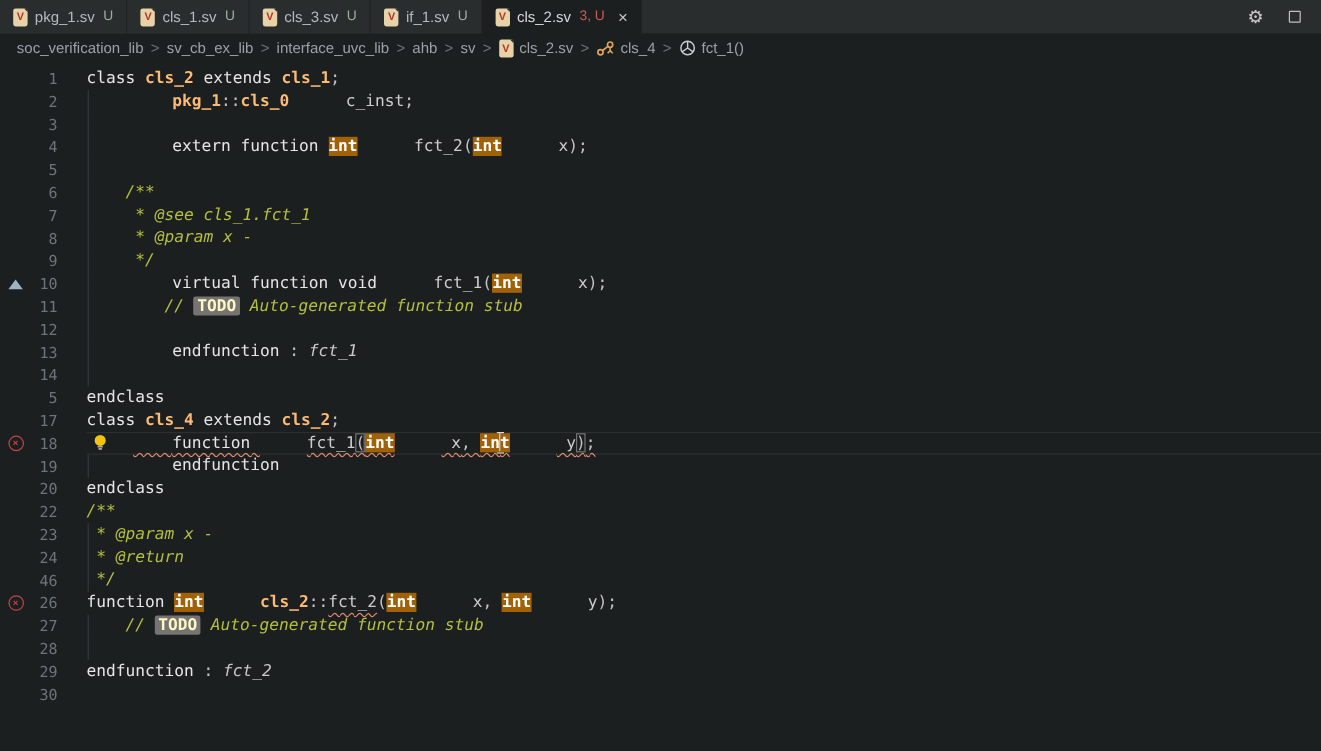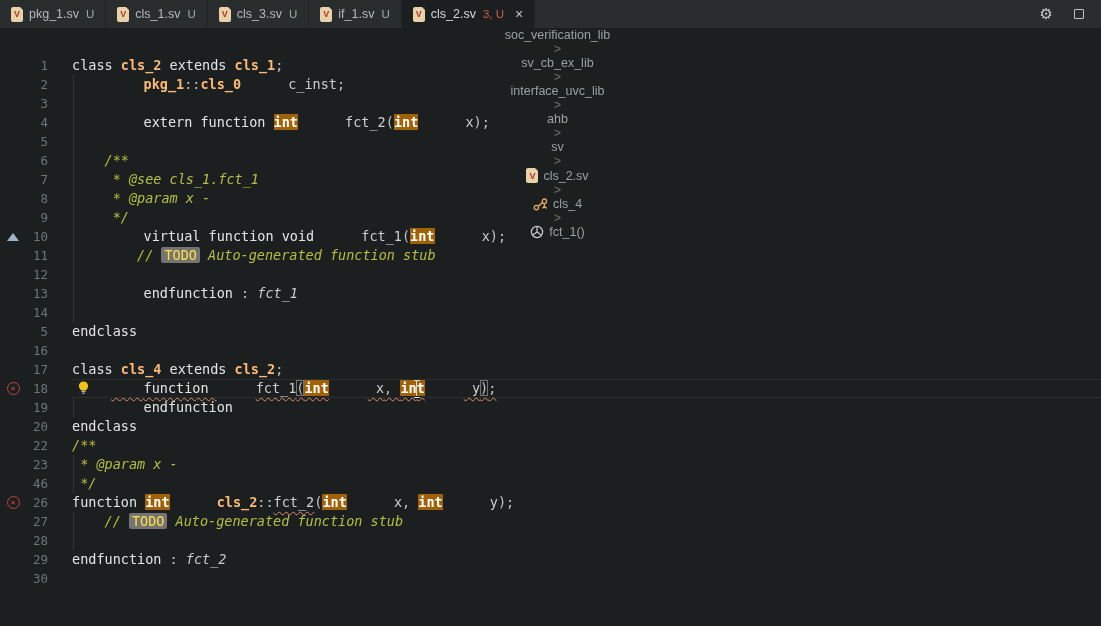--- a/index.html
+++ b/index.html
@@ -25,21 +25,21 @@
   .ficon { width:12px; height:15px; background:#e7d3a7; border-radius:2px; position:relative;
            display:inline-flex; align-items:center; justify-content:center; flex:none; }
   .ficon-v { color:#b5342c; font:bold 9px "Liberation Sans",sans-serif; }
   .ficon:after { content:""; position:absolute; top:0; right:0;
                  border-style:solid; border-width:0 3px 3px 0;
                  border-color:#2a2d2e #2a2d2e transparent transparent; }
 
   
   .breadcrumb { height:24px; display:flex; align-items:center; padding-left:14px;
                 background:#1c1f20; font-family:"Liberation Sans",sans-serif;
-                font-size:12.5px; color:#9ba1a6; white-space:nowrap;flex-direction:column; }
+                font-size:12.5px; color:#9ba1a6; white-space:nowrap; }
   .crumb { display:flex; align-items:center; gap:5px; cursor:pointer; }
   .crumb-sep { margin:0 6px; color:#6c7276; font-size:12.5px; }
 
   
   .editor { padding-top:4px; position:relative; }
   .row { position:relative; display:flex; height:19px; line-height:19px; font-size:13.5px; }
   .gutter-ic { width:26px; flex:none; display:flex; align-items:center; justify-content:center; }
   .lnum { width:22px; flex:none; text-align:right; color:#6d757c; font-size:12.5px; }
   .code { margin-left:24px; flex:1; min-width:0; white-space:pre; position:relative; color:#cdcdcd; }
   .code.current { box-shadow: inset 0 1px 0 rgba(255,255,255,.07), inset 0 -1px 0 rgba(255,255,255,.07); }
@@ -48,22 +48,22 @@
                    text-decoration-skip-ink:none; }
   .guide { position:absolute; left:0.5px; top:0; bottom:0; width:1px; background:#33383b; }
 
   .tok.k  { color:#e5e5e5; font-weight:normal; }
   .tok.c  { color:#fdba74; font-weight:bold; }
   .tok.i  { color:#cdcdcd;padding-left:39px; }
   .tok.p  { color:#c2c2c2; }
   .tok.m  { color:#b6bf3d; font-style:italic; }
   .tok.fi { color:#c9c9c9; font-style:italic; }
   .tok.hl { color:#ffffff; font-weight:bold; background:#a16207; }
-  .tok.todo { color:#fde047; background:#767472; border-radius:2px; padding:0 3px;
-              font-style:normal; font-weight:normal;margin-top:48px; }
+  .tok.todo { color:#fef9c3; background:#767472; border-radius:2px; padding:0 3px;
+              font-style:normal; font-weight:bold;margin-top:48px; }
   .tok.wavy { color:#cdcdcd; text-decoration:underline wavy #e08a6e;
               text-decoration-thickness:1px; text-underline-offset:3.5px; }
   .tok.bx { color:#c2c2c2; outline:1px solid #737373; outline-offset:-1px; }
 
   .caret { display:inline-block; width:0; height:16px; vertical-align:-3px; position:relative; }
   .caret:before { content:""; position:absolute; left:-0.5px; top:0; width:1px; height:100%; background:#d8d8d8; }
   .caret:after  { content:""; position:absolute; left:-3px; top:0; width:6px; height:100%;
                   border-top:1px solid #d8d8d8; border-bottom:1px solid #d8d8d8; }
 
   .err-icon { width:13px; height:13px; border:1.3px solid #bf4642; border-radius:50%;
@@ -240,25 +240,20 @@
       <div class="lnum">14</div>
       <div class="code"><span class="guide"></span></div>
     </div>
     <div class="row">
       <div class="gutter-ic"></div>
       <div class="lnum">5</div>
       <div class="code"><span class="tok k">endclass</span></div>
     </div>
     <div class="row">
       <div class="gutter-ic"></div>
-      <div class="lnum">16</div>
-      <div class="code"></div>
-    </div>
-    <div class="row">
-      <div class="gutter-ic"></div>
       <div class="lnum">17</div>
       <div class="code"><span class="tok k">class </span><span class="tok c">cls_4</span><span class="tok k"> extends </span><span class="tok c">cls_2</span><span class="tok p">;</span></div>
     </div>
     <div class="row">
       <div class="gutter-ic">
         <span class="err-icon">×</span>
       </div>
       <div class="lnum">18</div>
       <div class="code current wavy-all"><span class="bulb"><svg width="13" height="14" viewBox="0 0 13 14">
             <circle cx="6.5" cy="5" r="4.6" fill="#f2c410"></circle>
@@ -281,20 +276,25 @@
       <div class="lnum">22</div>
       <div class="code"><span class="tok m">/**</span></div>
     </div>
     <div class="row">
       <div class="gutter-ic"></div>
       <div class="lnum">23</div>
       <div class="code"><span class="guide"></span><span class="tok m"> * @param x -</span></div>
     </div>
     <div class="row">
       <div class="gutter-ic"></div>
+      <div class="lnum">24</div>
+      <div class="code"><span class="guide"></span><span class="tok m"> * @return</span></div>
+    </div>
+    <div class="row">
+      <div class="gutter-ic"></div>
       <div class="lnum">46</div>
       <div class="code"><span class="guide"></span><span class="tok m"> */</span></div>
     </div>
     <div class="row">
       <div class="gutter-ic">
         <span class="err-icon">×</span>
       </div>
       <div class="lnum">26</div>
       <div class="code"><span class="tok k">function </span><span class="tok hl">int</span><span class="tok i"> </span><span class="tok c">cls_2</span><span class="tok p">::</span><span class="tok wavy">fct_2</span><span class="tok p">(</span><span class="tok hl">int</span><span class="tok i"> x</span><span class="tok p">, </span><span class="tok hl">int</span><span class="tok i"> y</span><span class="tok p">);</span></div>
     </div>

